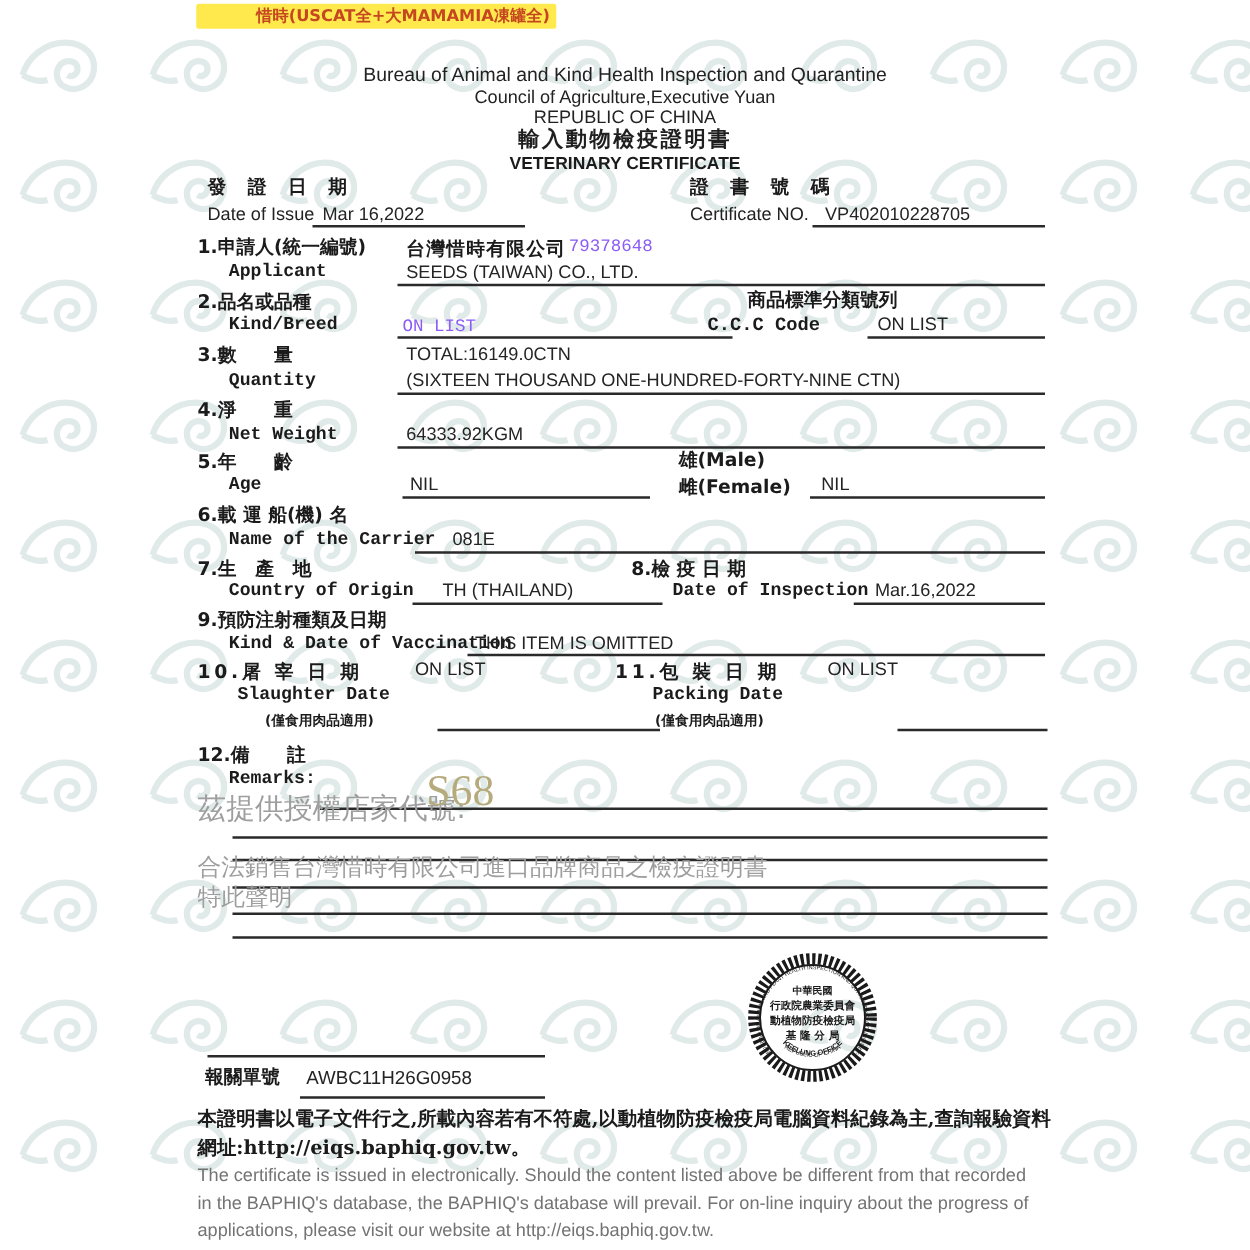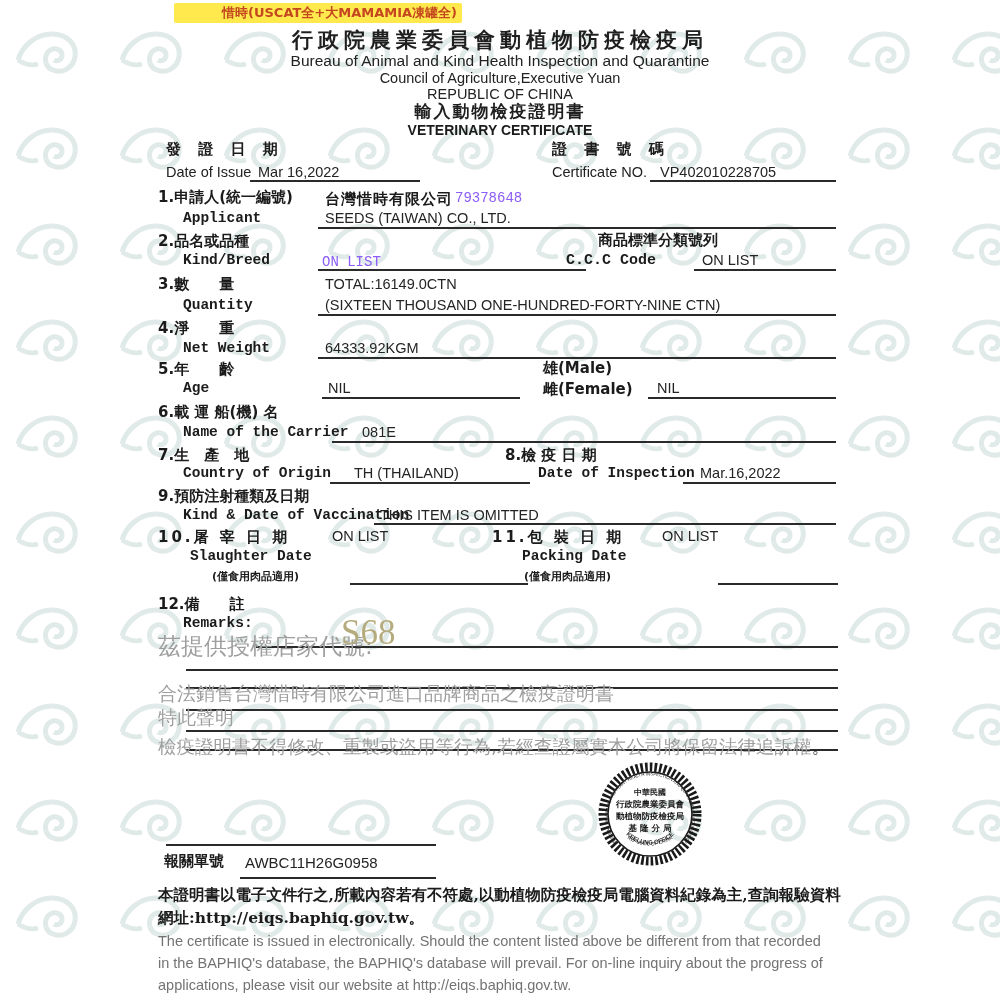--- a/index.html
+++ b/index.html
@@ -131,23 +131,22 @@
         <use href="#curl" x="326" y="888"></use>
         <use href="#curl" x="430" y="888"></use>
         <use href="#curl" x="534" y="888"></use>
         <use href="#curl" x="638" y="888"></use>
         <use href="#curl" x="742" y="888"></use>
         <use href="#curl" x="846" y="888"></use>
         <use href="#curl" x="950" y="888"></use>
       </g>
   </svg>
 
-  <div class="abs tag" style="left:174px;top:3px;padding-left:48px;">惜時(USCAT全+大MAMAMIA凍罐全)</div>
-
-  <div class="abs hdr zh-big" style="top:26px;font-size:21px;letter-spacing:5px;">行政院農業委員會動植物防疫檢疫局</div>
+  <div class="abs tag" style="left:157px;top:3px;padding-left:48px;">惜時(USCAT全+大MAMAMIA凍罐全)</div>
+
   <div class="abs hdr" style="top:52px;font-size:15.5px;color:#222;">Bureau of Animal and Kind Health Inspection and Quarantine</div>
   <div class="abs hdr" style="top:70px;font-size:14.5px;color:#222;">Council of Agriculture,Executive Yuan</div>
   <div class="abs hdr" style="top:86px;font-size:14.5px;color:#222;">REPUBLIC OF CHINA</div>
   <div class="abs hdr zh-big" style="top:100px;font-size:17px;letter-spacing:2px;">輸入動物檢疫證明書</div>
   <div class="abs hdr" style="top:122px;font-size:14px;font-weight:700;color:#1b1b1b;">VETERINARY CERTIFICATE</div>
 
   <div class="abs zh-label" style="left:166px;top:140px;letter-spacing:6px;">發 證 日 期</div>
   <div class="abs zh-label" style="left:552px;top:140px;letter-spacing:6px;">證 書 號 碼</div>
   <div class="abs en-sans" style="left:166px;top:164px;">Date of Issue</div>
   <div class="abs value" style="left:258px;top:164px;">Mar 16,2022</div>
@@ -229,21 +228,20 @@
   <div class="rule" style="left:186px;top:669px;width:652px;"></div>
   <div class="rule" style="left:186px;top:687px;width:652px;"></div>
   <div class="rule" style="left:186px;top:709px;width:652px;"></div>
   <div class="rule" style="left:186px;top:730px;width:652px;"></div>
   <div class="rule" style="left:186px;top:749px;width:652px;"></div>
 
   <div class="abs gray" style="left:158px;top:631px;font-size:23px;">茲提供授權店家代號:</div>
   <div class="abs" style="left:341px;top:613px;font-size:35px;font-family:'Liberation Serif','DejaVu Serif',serif;color:#b5ab7d;z-index:3;">S68</div>
   <div class="abs gray" style="left:158px;top:681px;font-size:19px;">合法銷售台灣惜時有限公司進口品牌商品之檢疫證明書</div>
   <div class="abs gray" style="left:158px;top:705px;font-size:19px;">特此聲明</div>
-  <div class="abs gray" style="left:158px;top:734px;font-size:18.5px;"><span>檢疫證明書不得修改、重製或盜用等行為,若經查證屬實本公司將保留法律追訴權</span><span style="color:#3a3a3a;">。</span></div>
 
   <svg class="abs" style="left:596px;top:760px;z-index:3;" width="108" height="108" viewBox="0 0 108 108">
     <circle cx="54" cy="54" r="47" fill="none" stroke="#1a1a1a" stroke-width="9" stroke-dasharray="2.6 2.1"></circle>
     <circle cx="54" cy="54" r="42" fill="none" stroke="#1a1a1a" stroke-width="1.6"></circle>
     <defs>
       <path id="sealTopArc" d="M 20 82 A 42 42 0 1 1 88 82" fill="none"></path>
       <path id="sealBotArc1" d="M 22 62 A 34 34 0 0 0 86 62" fill="none"></path>
       <path id="sealBotArc2" d="M 16 58 A 40 40 0 0 0 92 58" fill="none"></path>
     </defs>
     <text font-size="4.4" fill="#1a1a1a" font-family="Liberation Sans, sans-serif">

